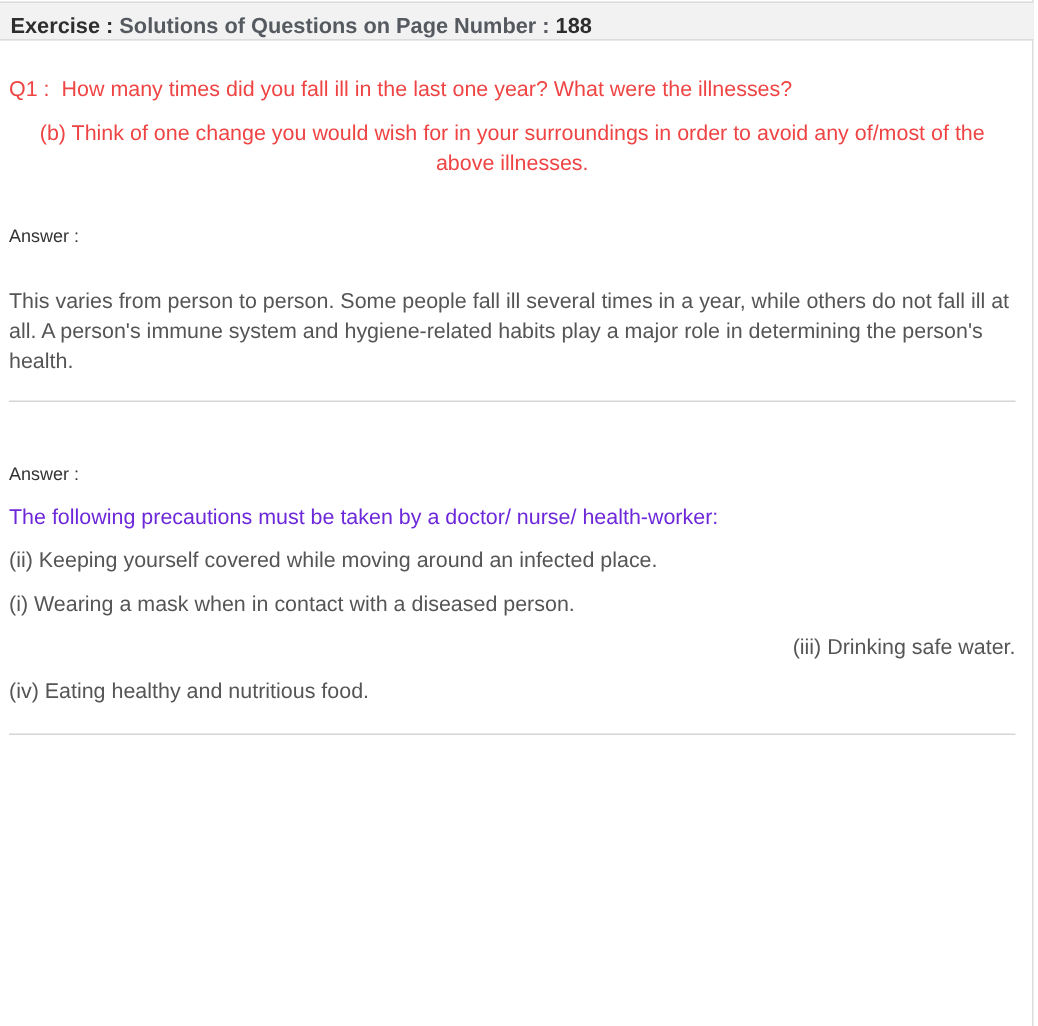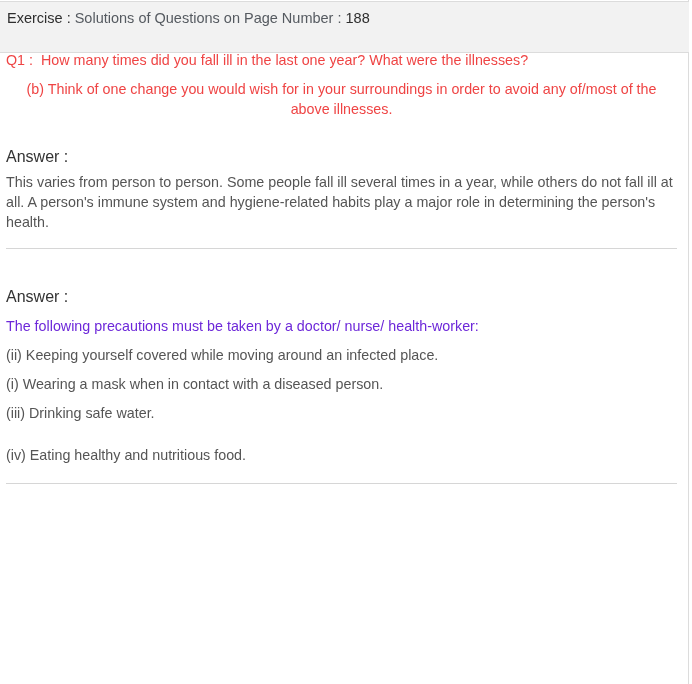--- a/index.html
+++ b/index.html
@@ -21,30 +21,31 @@
       width: 689px;
       height: 684px;
       border-right: 1px solid #dcdcdc;
       box-sizing: border-box;
     }
     .exercise-header {
       position: absolute;
       left: 0;
       top: 1px;
       width: 689px;
-      height: 52px;
+      height: 26px;
       box-sizing: border-box;
       background: #f2f2f2;
       border-top: 1px solid #dcdcdc;
       border-bottom: 1px solid #dcdcdc;
       padding: 0 7px;
       font-size: 14.5px;
       line-height: 33px;
       color: #333333;
       white-space: nowrap;
+      font-weight: bold;
     }
     .exercise-header .label { color: #2e2e2e; }
     .exercise-header .desc { color: #555a60; }
     .exercise-header .num { color: #2e2e2e; }
 
     .content {
       position: absolute;
       left: 6px;
       top: 36px;
       width: 671px;
@@ -54,21 +55,21 @@
     }
     .q-line {
       margin: 0;
       font-size: 14.3px;
       line-height: 20px;
       color: #ef4444;
     }
     .q-line .qnum { margin-right: 4px; }
     .ans-label {
       margin: 0;
-      font-size: 16px;
+      font-size: 12px;
       line-height: 20px;
       color: #333333;
     }
     .ans-text {
       margin: 0;
       font-size: 14.3px;
       line-height: 20px;
       color: #555555;
     }
     .ans-intro {
@@ -104,30 +105,30 @@
 
 <div class="content">
 
   <div class="qblock" style="padding-top:14px;">
     <p class="q-line">
       <span class="qnum">Q1 :</span>
       <span>How many times did you fall ill in the last one year? What were the illnesses?</span>
     </p>
     <p class="q-line" style="margin-top:9px;text-align:center;">(b) Think of one change you would wish for in your surroundings in order to avoid any of/most of the above illnesses.</p>
     <p class="ans-label" style="margin-top:28px;">Answer :</p>
-    <p class="ans-text" style="margin-top:5px;">This varies from person to person. Some people fall ill several times in a year, while others do not fall ill at all. A person's immune system and hygiene-related habits play a major role in determining the person's health.</p>
+    <p class="ans-text" style="margin-top:24px;">This varies from person to person. Some people fall ill several times in a year, while others do not fall ill at all. A person's immune system and hygiene-related habits play a major role in determining the person's health.</p>
   </div>
 
   <hr class="divider" style="margin-top:16px;">
 
   <div class="qblock" style="padding-top:10px;">
     <p class="ans-label" style="margin-top:28px;">Answer :</p>
     <p class="ans-intro" style="margin-top:9px;">The following precautions must be taken by a doctor/ nurse/ health-worker:</p>
     <p class="ans-item" style="margin-top:9px;">(ii) Keeping yourself covered while moving around an infected place.</p>
     <p class="ans-item" style="margin-top:9px;">(i) Wearing a mask when in contact with a diseased person.</p>
-    <p class="ans-item" style="margin-top:9px;">(iii) Drinking safe water.</p>
-    <p class="ans-item" style="margin-top:22px;">(iv) Eating healthy and nutritious food.</p>
+    <p class="ans-item" style="margin-top:9px;text-align:right;">(iii) Drinking safe water.</p>
+    <p class="ans-item" style="margin-top:9px;">(iv) Eating healthy and nutritious food.</p>
   </div>
 
   <hr class="divider" style="margin-top:18px;">
 
 
 </div>
 
 </body></html>

